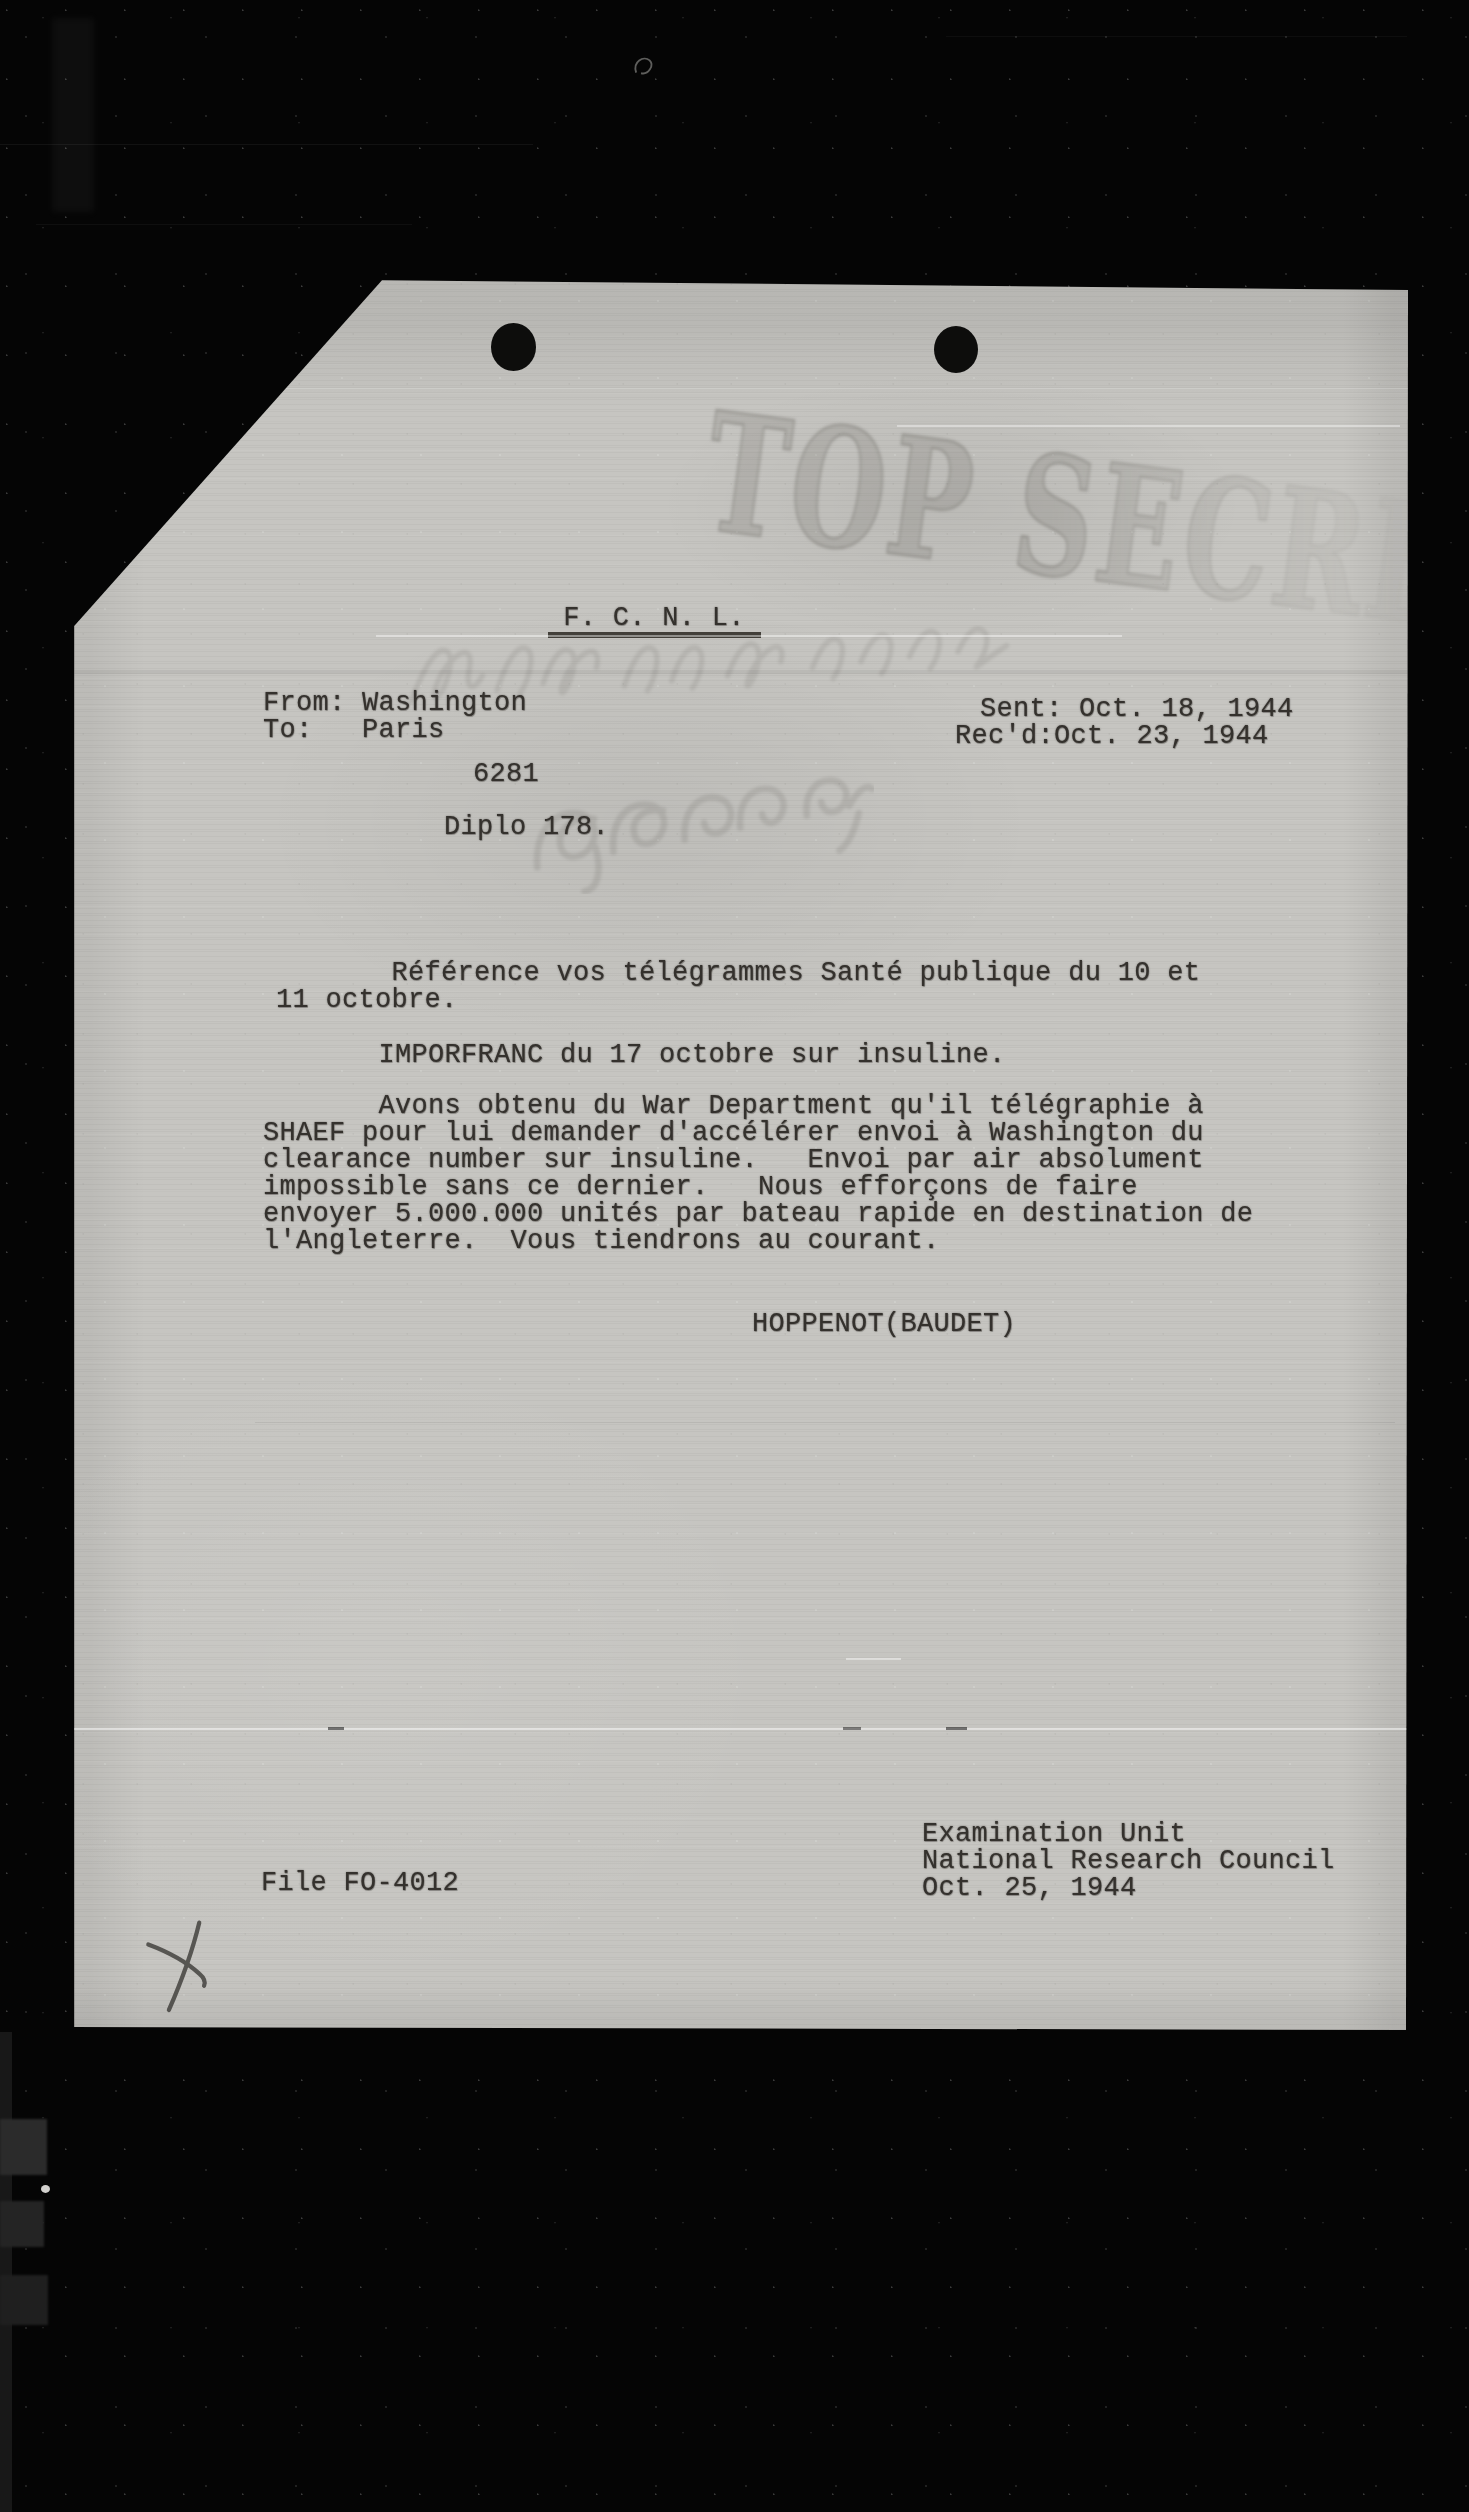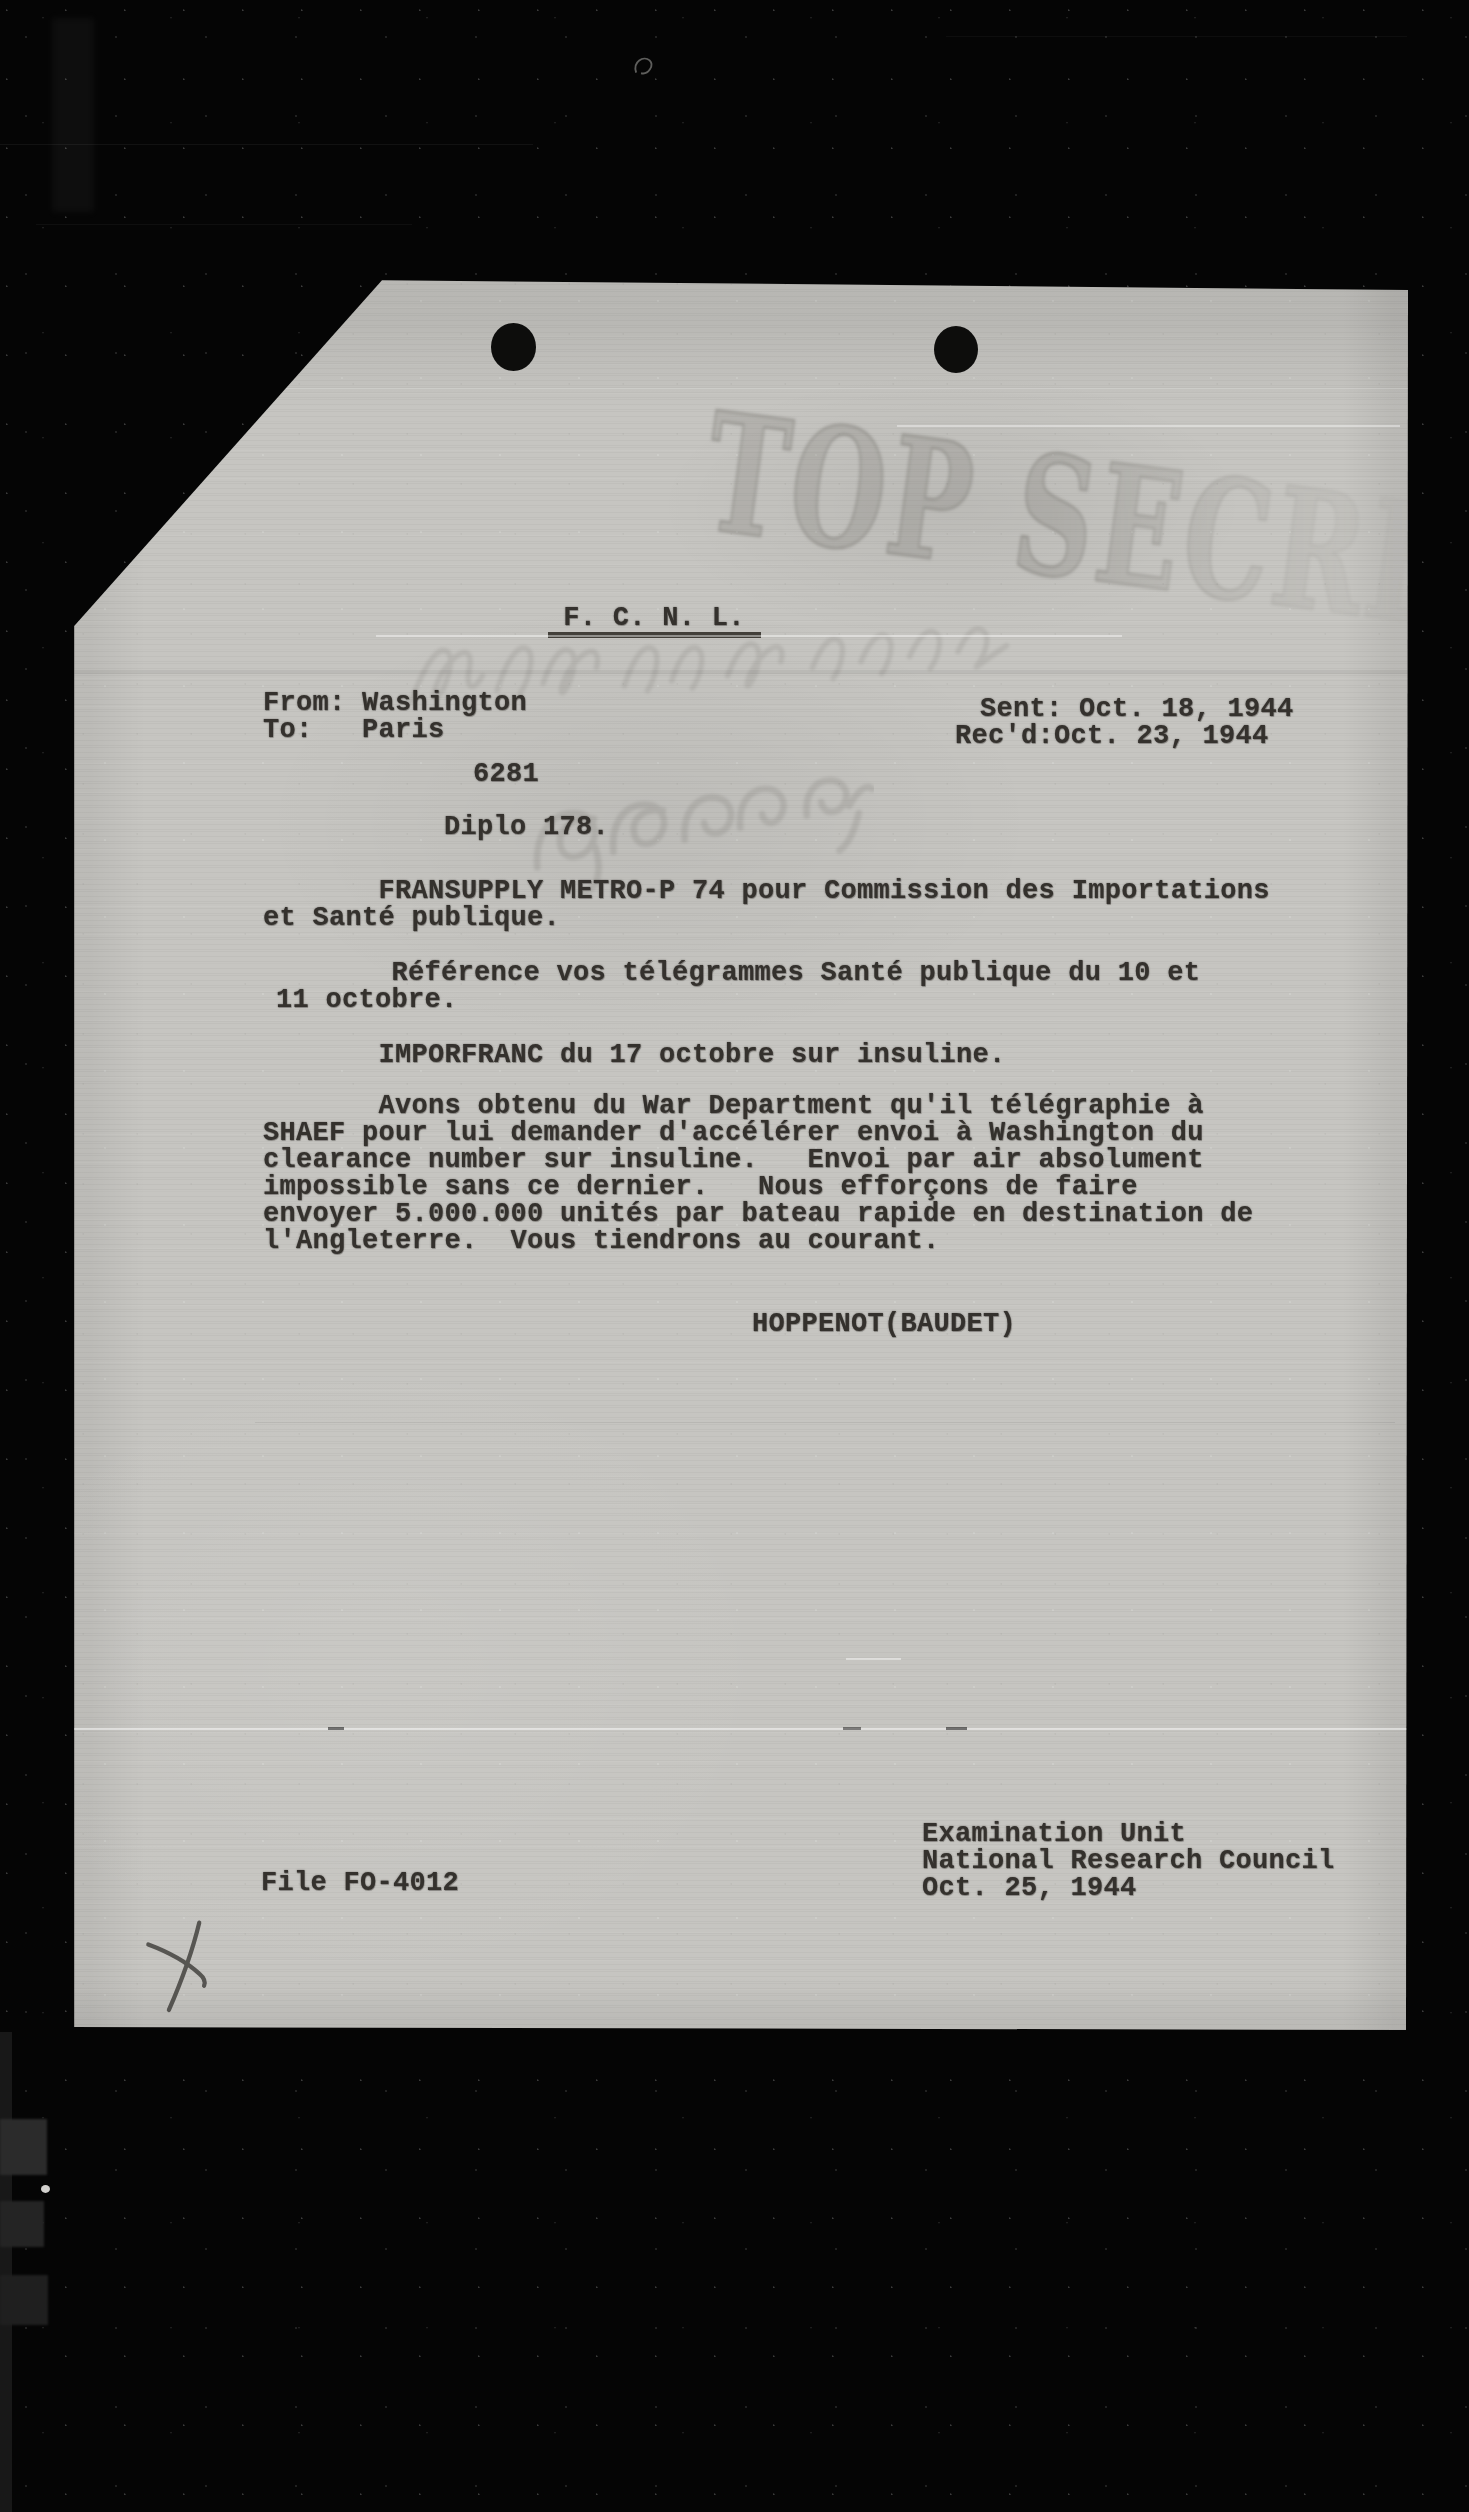--- a/index.html
+++ b/index.html
@@ -28,21 +28,21 @@
   .paper-shading{position:absolute;inset:0;z-index:1;pointer-events:none;
     background:
       linear-gradient(180deg, rgba(0,0,0,.07) 0 42px, transparent 133px),
       radial-gradient(ellipse 424px 194px at 879px 230px, rgba(0,0,0,.055), transparent 70%),
       radial-gradient(ellipse 546px 315px at 576px 546px, rgba(0,0,0,.045), transparent 72%),
       radial-gradient(ellipse 606px 485px at 303px 1394px, rgba(255,255,255,.06), transparent 70%),
       linear-gradient(90deg, rgba(0,0,0,.05) 0 18px, transparent 73px),
       linear-gradient(270deg, rgba(0,0,0,.06) 0 15.8px, transparent 67px),
       linear-gradient(0deg, rgba(0,0,0,.05) 0 13.3px, transparent 55px);}
   .hole{position:absolute;z-index:4;background:#0d0d0c;border-radius:50%;filter:blur(0.7px);}
-  .tw{position:absolute;z-index:3;white-space:pre;font-weight:bold;font-size:27px;line-height:27px;
+  .tw{position:absolute;z-index:3;white-space:pre;font-weight:normal;font-size:27px;line-height:27px;
       color:#34312d;letter-spacing:0.3px;
       text-shadow:0 0 1.8px rgba(52,49,45,.6),0.6px 0.6px 0 rgba(52,49,45,.3);filter:blur(0.2px);}
   .heading-wrap{position:absolute;z-index:3;left:476px;top:329px;width:210px;text-align:center;}
   .heading-underline{position:absolute;z-index:3;left:475px;top:356px;width:213px;height:5.5px;
       background:#38352f;filter:blur(0.7px);opacity:.92;}
   .mark{position:absolute;z-index:3;}
   .paper-scratch{position:absolute;z-index:4;pointer-events:none;}
 </style>
 </head>
 <body>
@@ -128,22 +128,20 @@
     <div class="heading-underline"></div>
 
     <div class="tw" style="left:190px;top:414px;">From: Washington</div>
     <div class="tw" style="left:190px;top:441px;">To:   Paris</div>
     <div class="tw" style="left:882px;top:420px;margin-left:25px;">Sent: Oct. 18, 1944</div>
     <div class="tw" style="left:882px;top:447px;">Rec'd:Oct. 23, 1944</div>
 
     <div class="tw" style="left:400px;top:485px;">6281</div>
     <div class="tw" style="left:336px;top:538px;margin-left:35px;">Diplo 178.</div>
 
-    <div class="tw" style="left:190px;top:602px;">       FRANSUPPLY METRO-P 74 pour Commission des Importations
-et Santé publique.</div>
     <div class="tw" style="left:190px;top:684px;margin-left:13px;">       Référence vos télégrammes Santé publique du 10 et
 11 octobre.</div>
     <div class="tw" style="left:190px;top:766px;">       IMPORFRANC du 17 octobre sur insuline.</div>
     <div class="tw" style="left:190px;top:817px;">       Avons obtenu du War Department qu'il télégraphie à
 SHAEF pour lui demander d'accélérer envoi à Washington du
 clearance number sur insuline.   Envoi par air absolument
 impossible sans ce dernier.   Nous efforçons de faire
 envoyer 5.000.000 unités par bateau rapide en destination de
 l'Angleterre.  Vous tiendrons au courant.</div>
 

